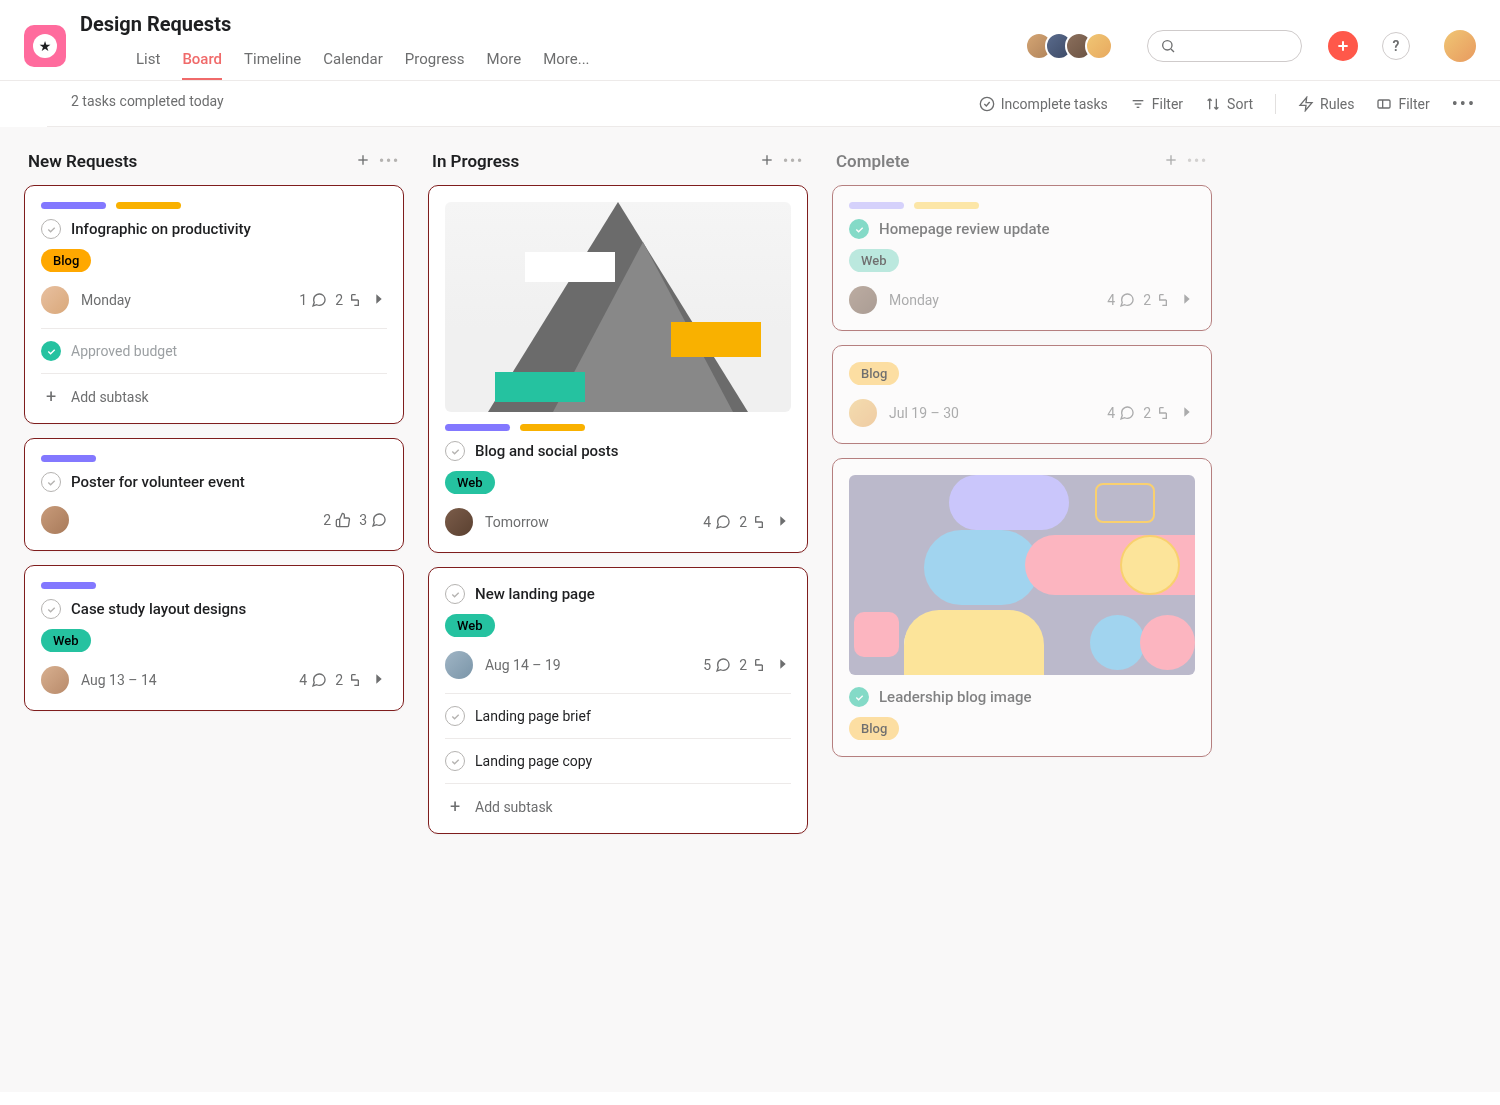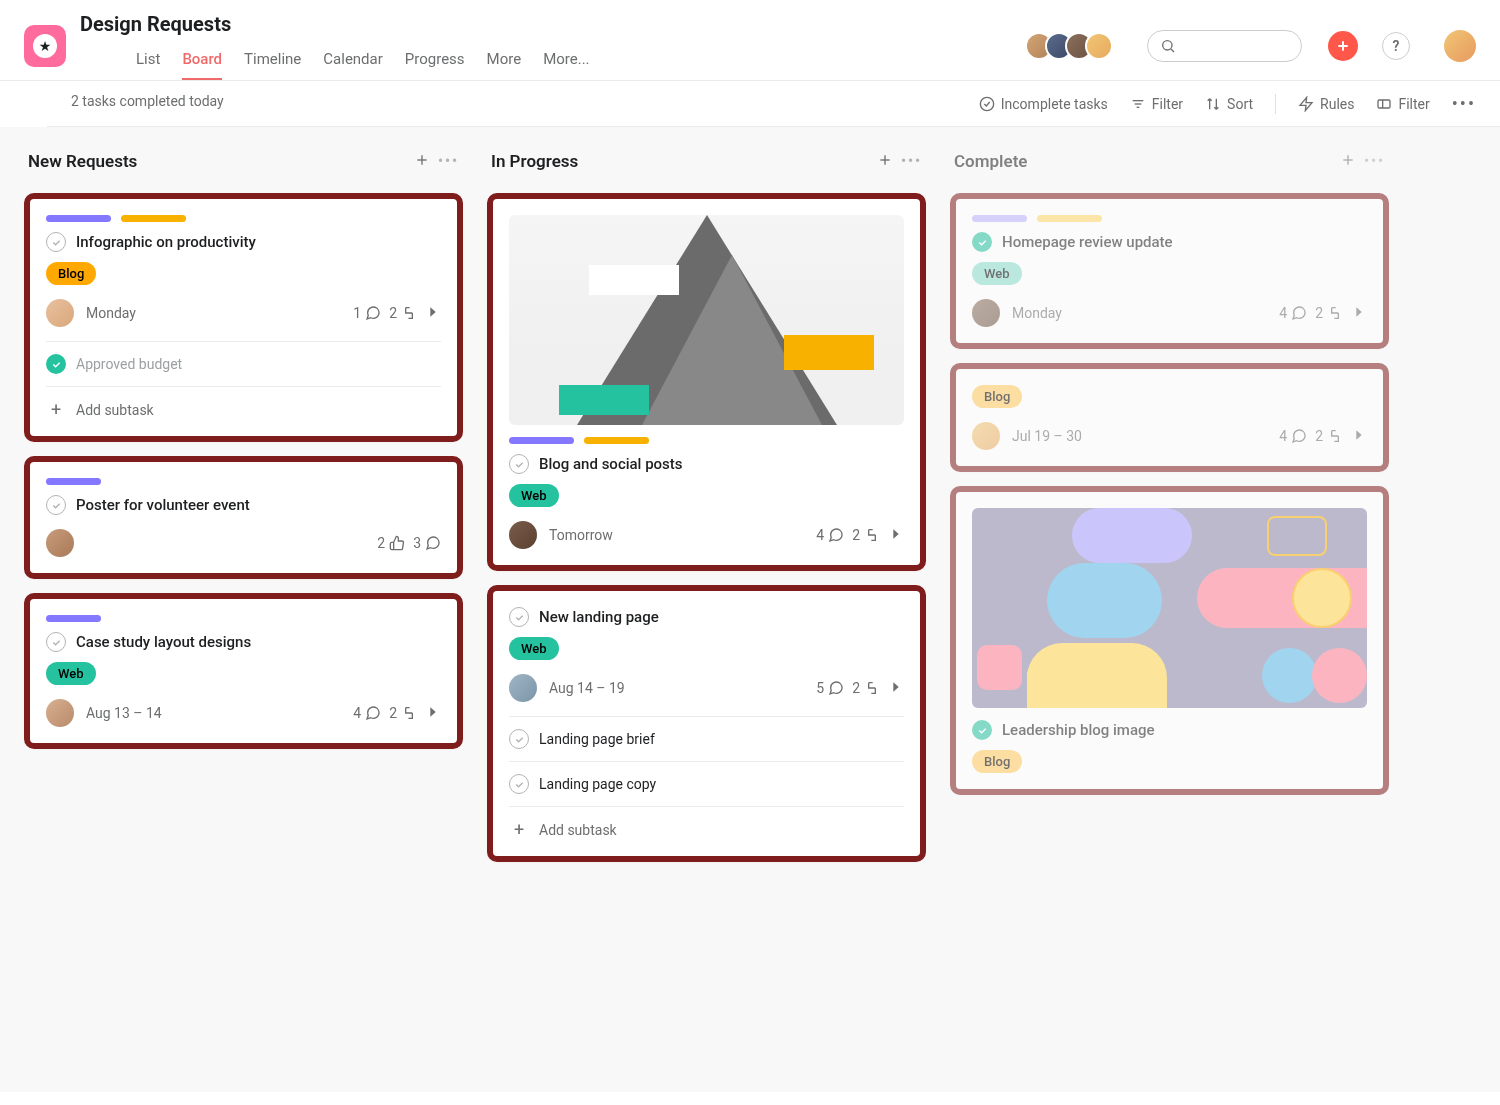--- a/index.html
+++ b/index.html
@@ -25,28 +25,28 @@
 .tab.active { color: #f06a6a; border-bottom: 2px solid #f06a6a; font-weight: 500; }
 
 .toolbar { background: #fff; padding: 12px 24px; display: flex; align-items: flex-start; border-bottom: 1px solid #edeae9; margin-left: 47px; }
 .status-text { color: #6d6e6f; }
 .toolbar-actions { display: flex; gap: 22px; align-items: center; color: #6d6e6f; }
 .toolbar-item { display: flex; align-items: center; gap: 6px; cursor: pointer; }
 .toolbar-divider { width: 1px; height: 20px; background: #e2e0df; }
 .toolbar-more { font-size: 18px; letter-spacing: 2px; cursor: pointer; }
 
 .board { display: flex; gap: 24px; padding: 24px; background: #f9f8f8; min-height: calc(100vh - 140px); align-items: flex-start; }
-.column { width: 439px; flex-shrink: 0; }
+.column { width: 380px; flex-shrink: 0; }
 .column.faded { opacity: 0.55; }
 .column-header { display: flex; align-items: center; padding: 0 4px 14px; }
 .column-title { font-size: 17px; font-weight: 600; flex: 1; }
 .column-icon { color: #6d6e6f; cursor: pointer; margin-left: 12px; }
 .column-more { color: #b5b3b1; letter-spacing: 2px; cursor: pointer; margin-left: 8px; font-weight: bold; }
 
-.card { background: #fff; border: 6px solid #7f1d1d; border-radius: 10px; padding: 16px; margin-bottom: 14px; box-shadow: 0 1px 2px rgba(0,0,0,0.03); margin-top: 8px; }
+.card { background: #fff; border: 1px solid #7f1d1d; border-radius: 10px; padding: 16px; margin-bottom: 14px; box-shadow: 0 1px 2px rgba(0,0,0,0.03); }
 .pills { display: flex; gap: 10px; margin-bottom: 10px; }
 .pill { height: 7px; border-radius: 4px; }
 .pill.purple { width: 65px; background: #8378ff; }
 .pill.purple-short { width: 55px; background: #8378ff; }
 .pill.orange { width: 65px; background: #f9b100; }
 .pill.purple-light { width: 55px; background: #b9b2ff; }
 .pill.orange-light { width: 65px; background: #ffd966; }
 
 .card-title-row { display: flex; align-items: center; gap: 10px; margin-bottom: 10px; }
 .check-circle { width: 20px; height: 20px; border: 1.5px solid #b5b3b1; border-radius: 50%; display: flex; align-items: center; justify-content: center; flex-shrink: 0; cursor: pointer; }

